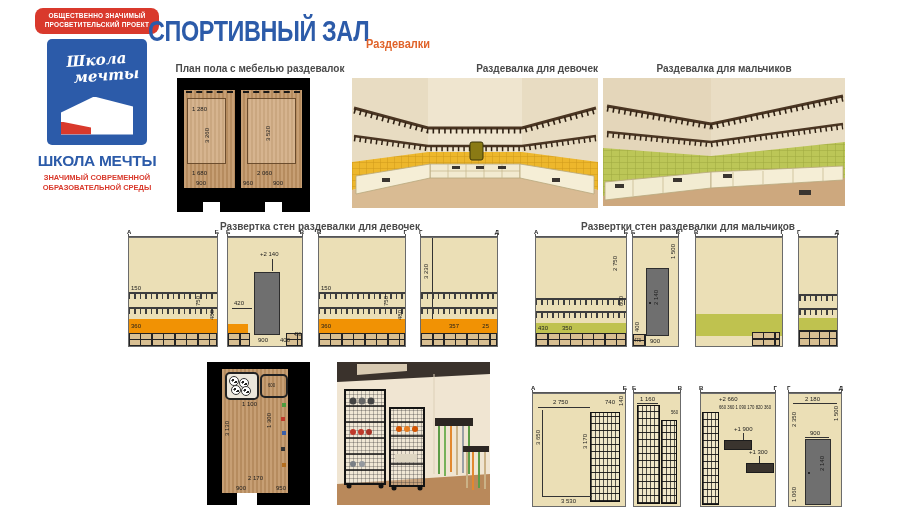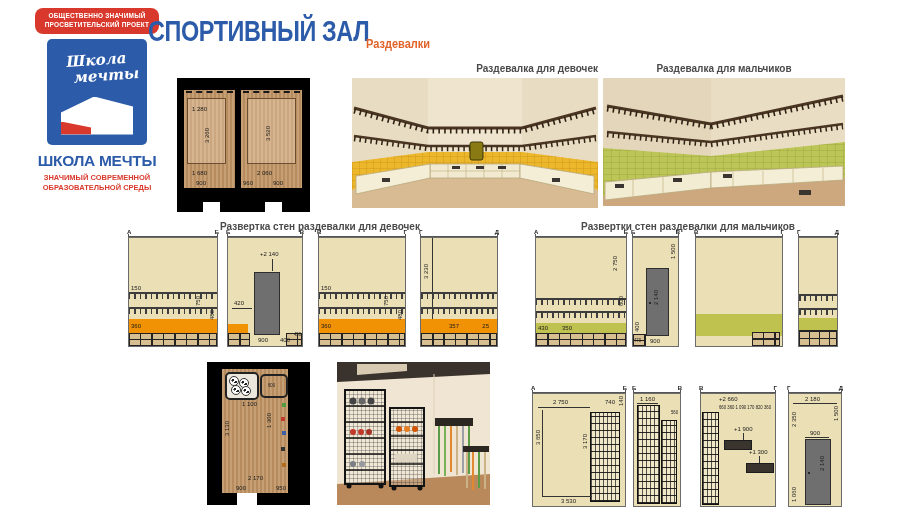--- a/index.html
+++ b/index.html
@@ -98,20 +98,21 @@
     <div class="brand-name">ШКОЛА МЕЧТЫ</div>
     <div class="brand-tag">
       <div>ЗНАЧИМЫЙ СОВРЕМЕННОЙ</div>
       <div>ОБРАЗОВАТЕЛЬНОЙ СРЕДЫ</div>
     </div>
   </div>
 
   <div class="page-title">СПОРТИВНЫЙ ЗАЛ</div>
   <div class="page-sub">Раздевалки</div>
 
+  <div class="sec-title" style="left:170px;top:63px;width:180px;">План пола с мебелью раздевалок</div>
   <div class="sec-title" style="left:352px;top:63px;width:246px;text-align:right;">Раздевалка для девочек</div>
   <div class="sec-title" style="left:603px;top:63px;width:242px;">Раздевалка для мальчиков</div>
 
   <div class="plan" style="left:177px;top:78px;width:133px;height:134px;">
     <div class="room" style="left:7px;top:12px;width:51px;height:98px;">
       <div class="hookline"></div>
       <div class="room-inner" style="left:3px;top:8px;right:9px;bottom:24px;"></div>
       <span class="dim" style="left:8px;top:16px;">1 280</span>
       <span class="dim vdim" style="left:20px;top:38px;">3 260</span>
       <span class="dim" style="left:8px;bottom:12px;">1 680</span>

